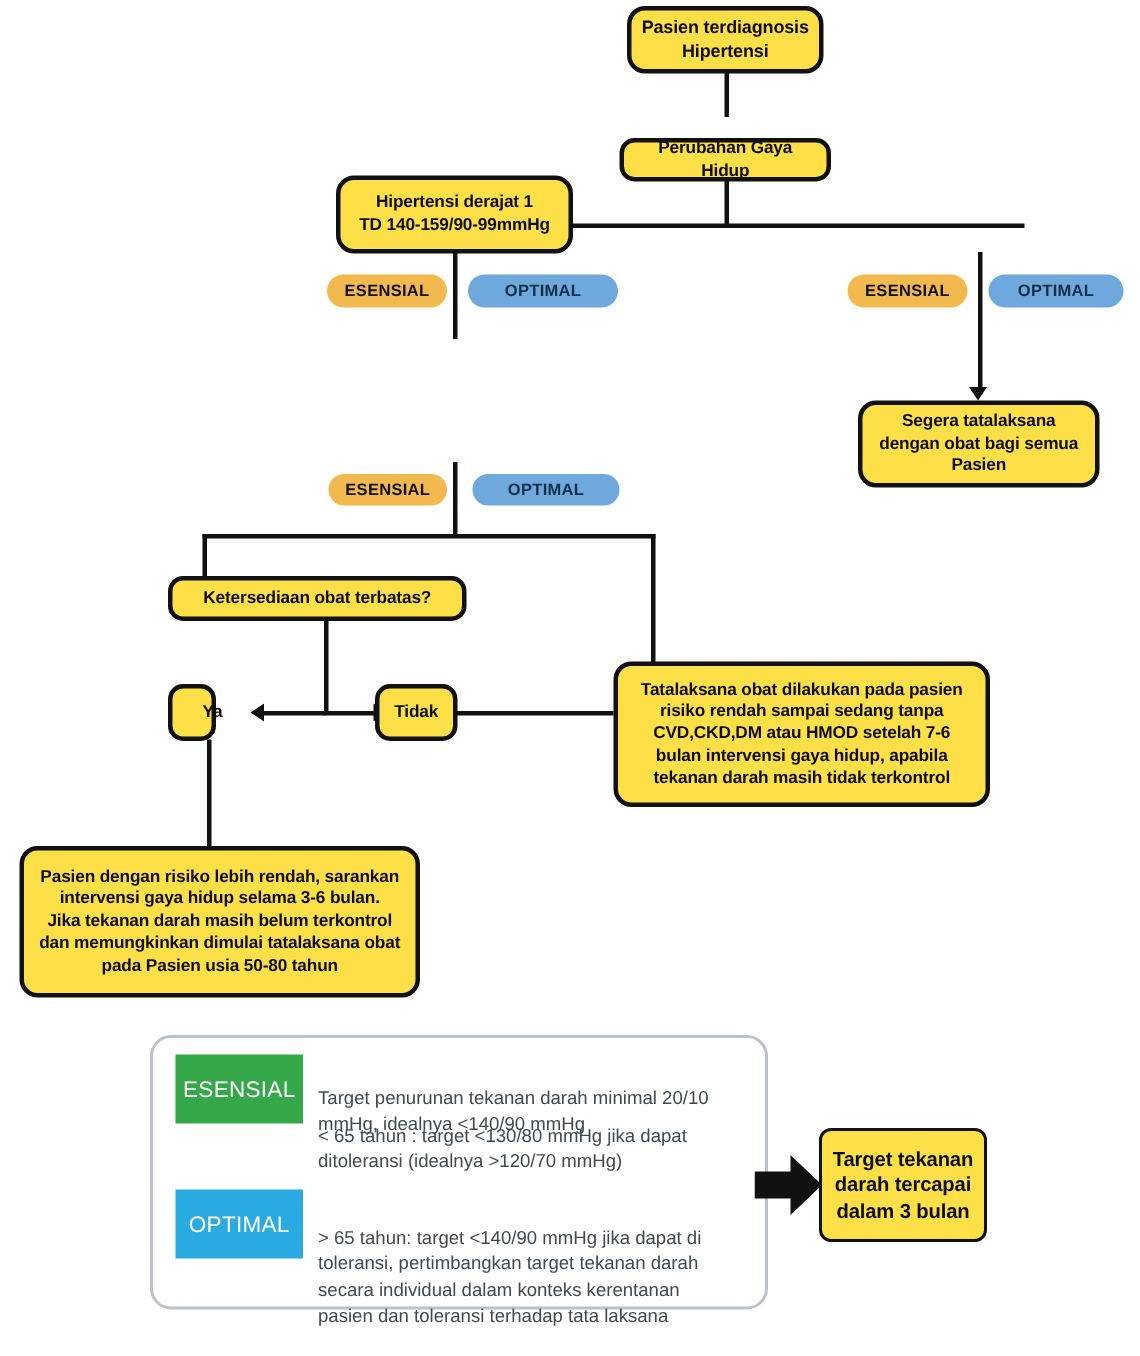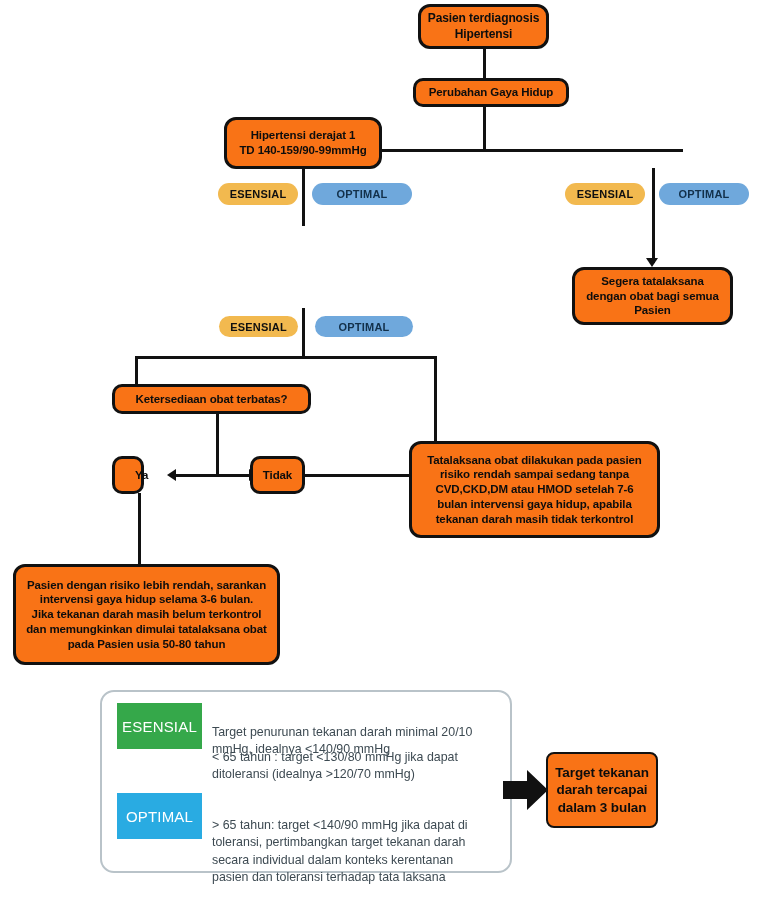--- a/index.html
+++ b/index.html
@@ -16,21 +16,21 @@
     font-family: "Liberation Sans", sans-serif;
     overflow: hidden;
   }
 
   
   .box {
     position: absolute;
     box-sizing: border-box;
     border: 3px solid #111111;
     border-radius: 12px;
-    background: #f97316;
+    background: #fde047;
     display: flex;
     align-items: center;
     justify-content: center;
     text-align: center;
     font-weight: bold;
     color: #0d0d0d;
     line-height: 1.28;
     letter-spacing: -0.1px;
     padding: 2px 6px;
     z-index: 3;
@@ -154,21 +154,21 @@
 
   <div class="hline" style="left:304px; top:474px; width:105px;"></div>
 
   <div class="vline" style="left:138px; top:493px; height:72px;"></div>
 
   <div class="box" style="left:418px; top:4px; width:131px; height:45px; font-size:12px;">
     <span>Pasien terdiagnosis
 Hipertensi</span>
   </div>
 
-  <div class="box small" style="left:413px; top:78px; width:156px; height:29px; font-size:11.5px;">
+  <div class="box small" style="left:413px; top:92px; width:141px; height:29px; font-size:11.5px;">
     <span>Perubahan Gaya Hidup</span>
   </div>
 
   <div class="box" style="left:224px; top:117px; width:158px; height:52px; font-size:11.5px;">
     <span>Hipertensi derajat 1
 TD 140-159/90-99mmHg</span>
   </div>
 
 
 

